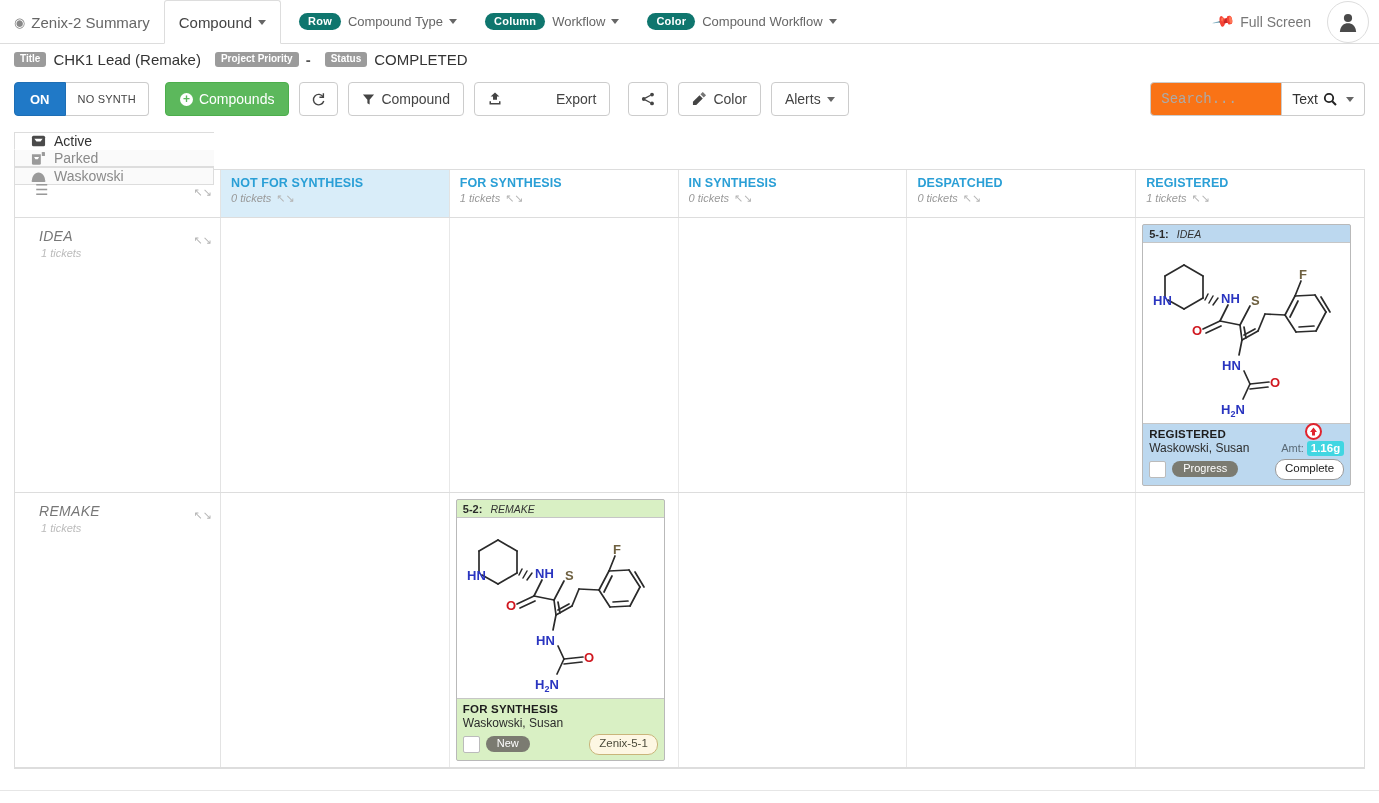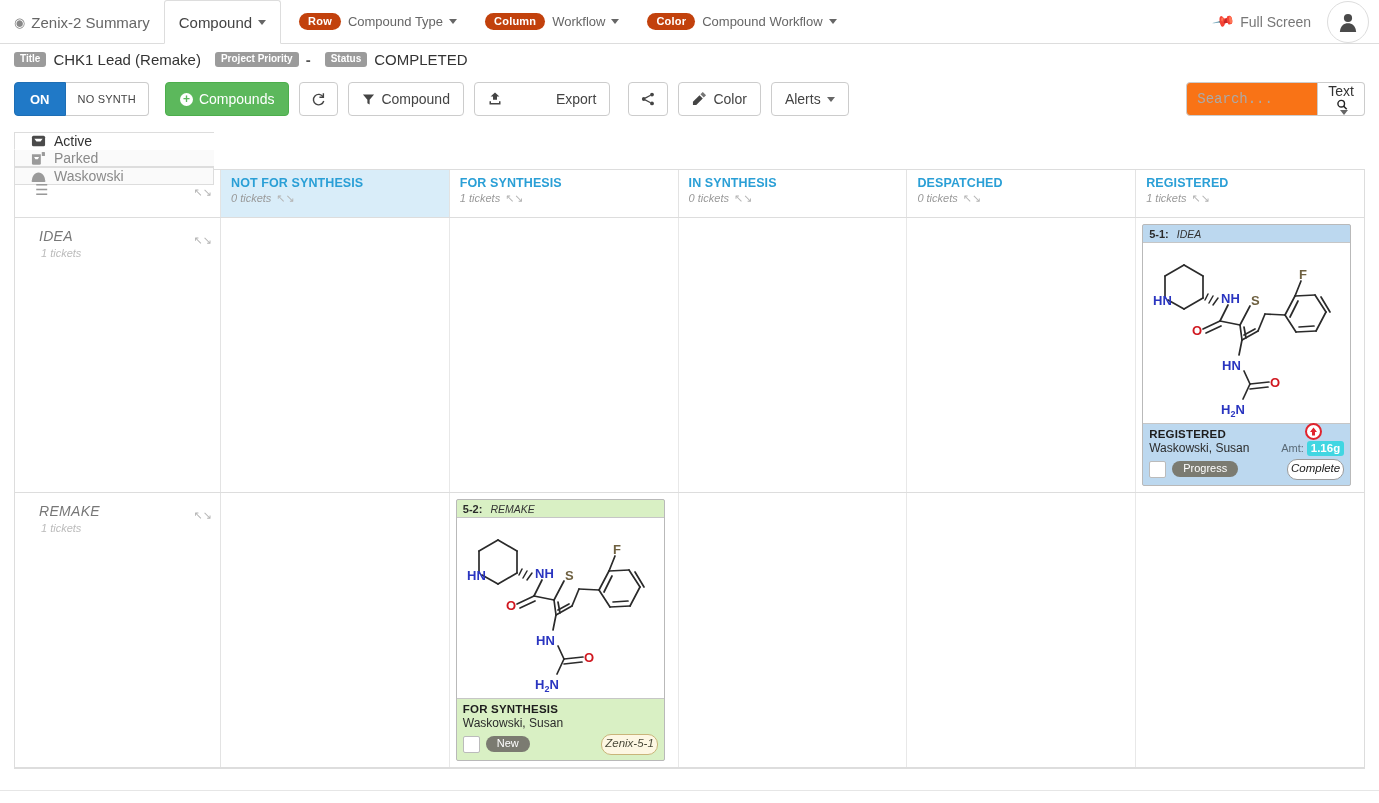--- a/index.html
+++ b/index.html
@@ -54,21 +54,21 @@
     vertical-align: middle;
   }
   .pillgroup {
     display: flex; align-items: center;
     padding: 0 10px 0 18px;
     font-size: 13px;
     color: #666;
     white-space: nowrap;
   }
   .pill {
-    background: #c2410c;
+    background: #0f766e;
     color: #fff;
     border-radius: 9px;
     font-size: 11px;
     font-weight: bold;
     padding: 2px 9px 3px;
     margin-right: 7px;
     letter-spacing: .2px;
   }
   .topbar-right {
     position: absolute;
@@ -203,21 +203,21 @@
   }
   .search-input::placeholder { color: #aaa; }
   .search-mode {
     height: 34px;
     border: 1px solid #ccc;
     border-left: none;
     border-radius: 0 4px 4px 0;
     background: #fff;
     font-size: 14px; color: #333;
     padding: 0 10px;
-    display: flex; align-items: center; flex-direction: column;
+    display: flex; align-items: center;
   }
 
   
   .subtabs {
     margin: 8px 14px 0 14px;
     display: flex;
     height: 38px;
     border-bottom: 1px solid #ddd;
     flex-direction: column;
   }
@@ -366,23 +366,22 @@
     padding: 2px 11px 3px;
     line-height: 1;
   }
   .pillbtn {
     margin-left: auto;
     background: #fff;
     border: 1px solid #9b9b9b;
     border-radius: 10px;
     font-size: 11.5px;
     color: #222;
-    padding: 2px 3px 3px;
+    padding: 2px 9px 3px;
     line-height: 1.2;
-    font-style: italic;
   }
   .pillbtn.tan {
     background: #fdf7e3;
     border-color: #c9b57a;
     color: #4a4a3a;
   }
   .amt-row {
     position: absolute;
     right: 6px; top: 18px;
     font-size: 11px;

